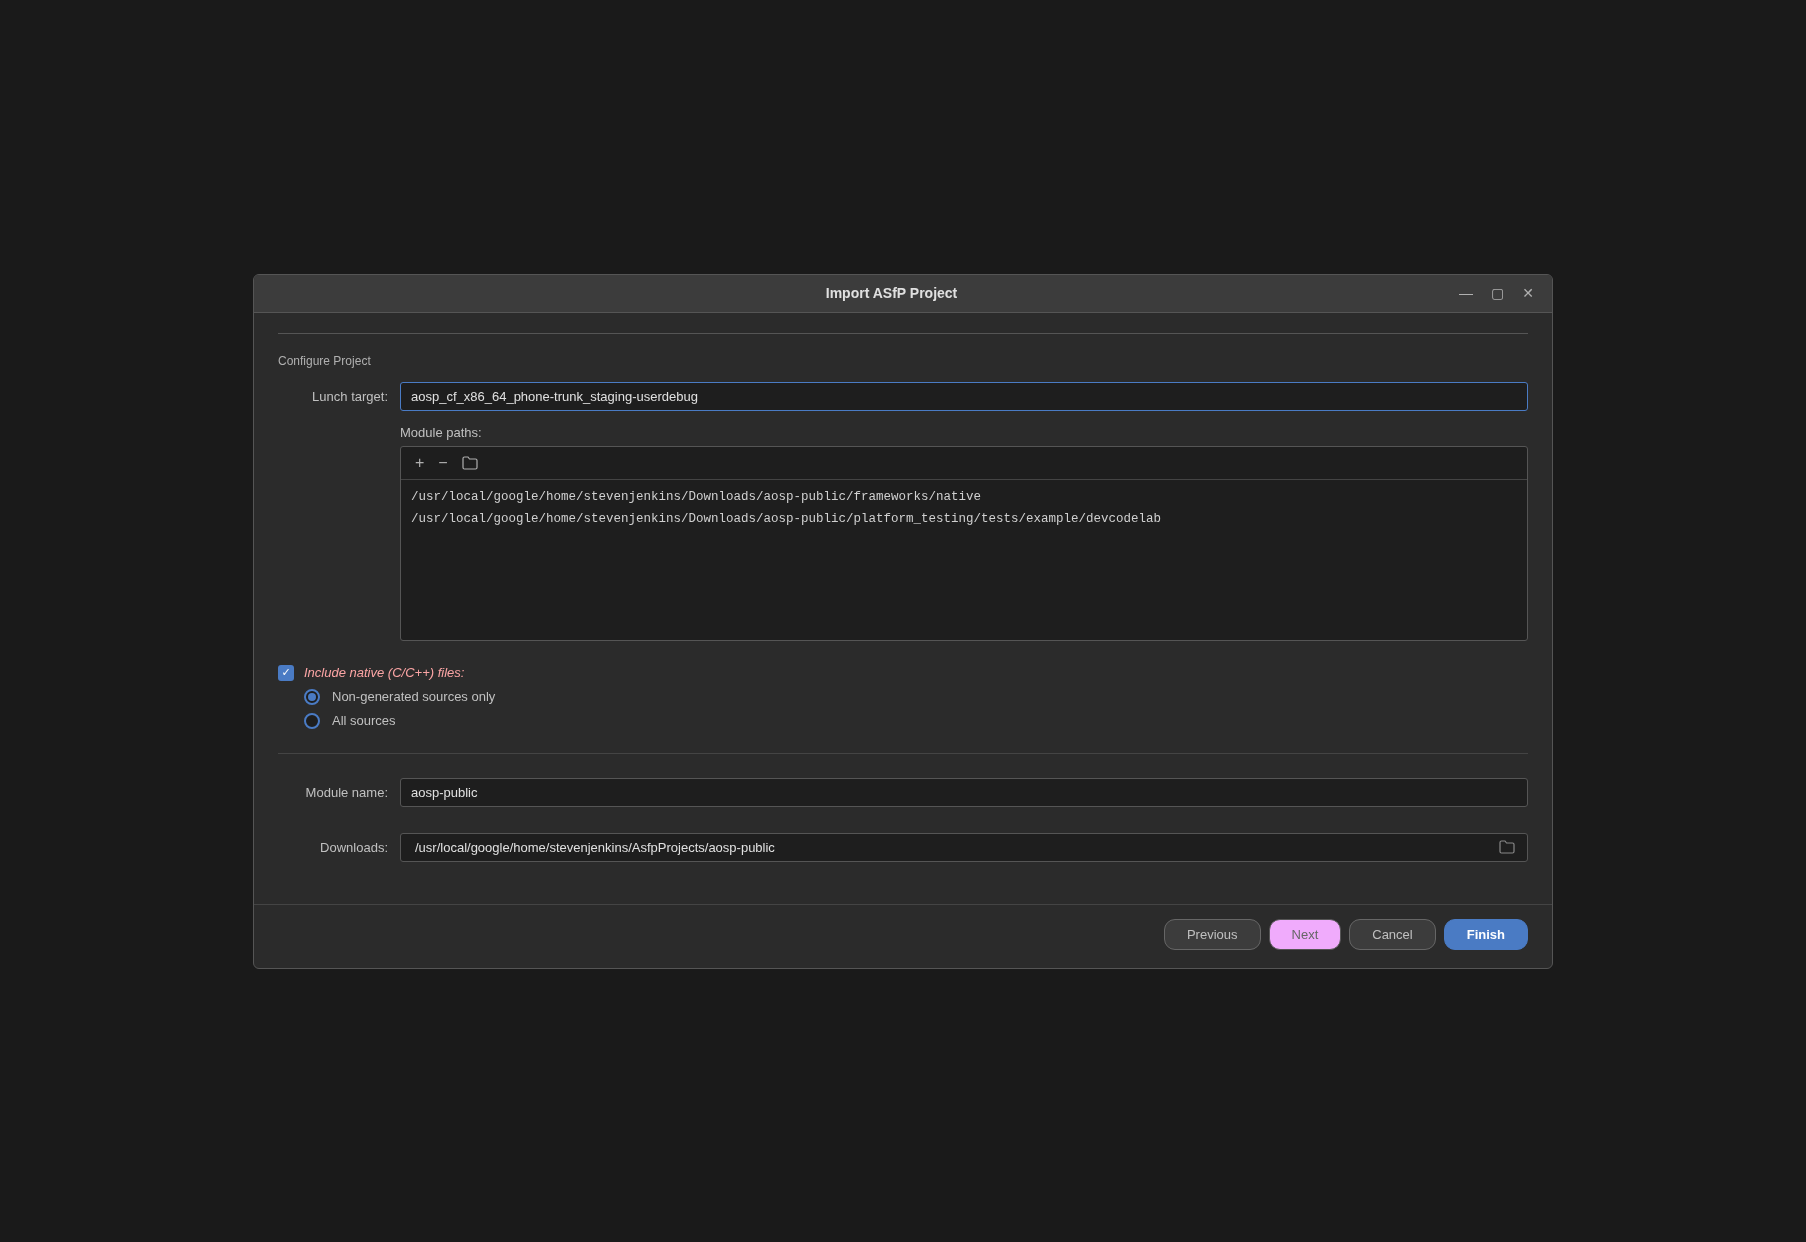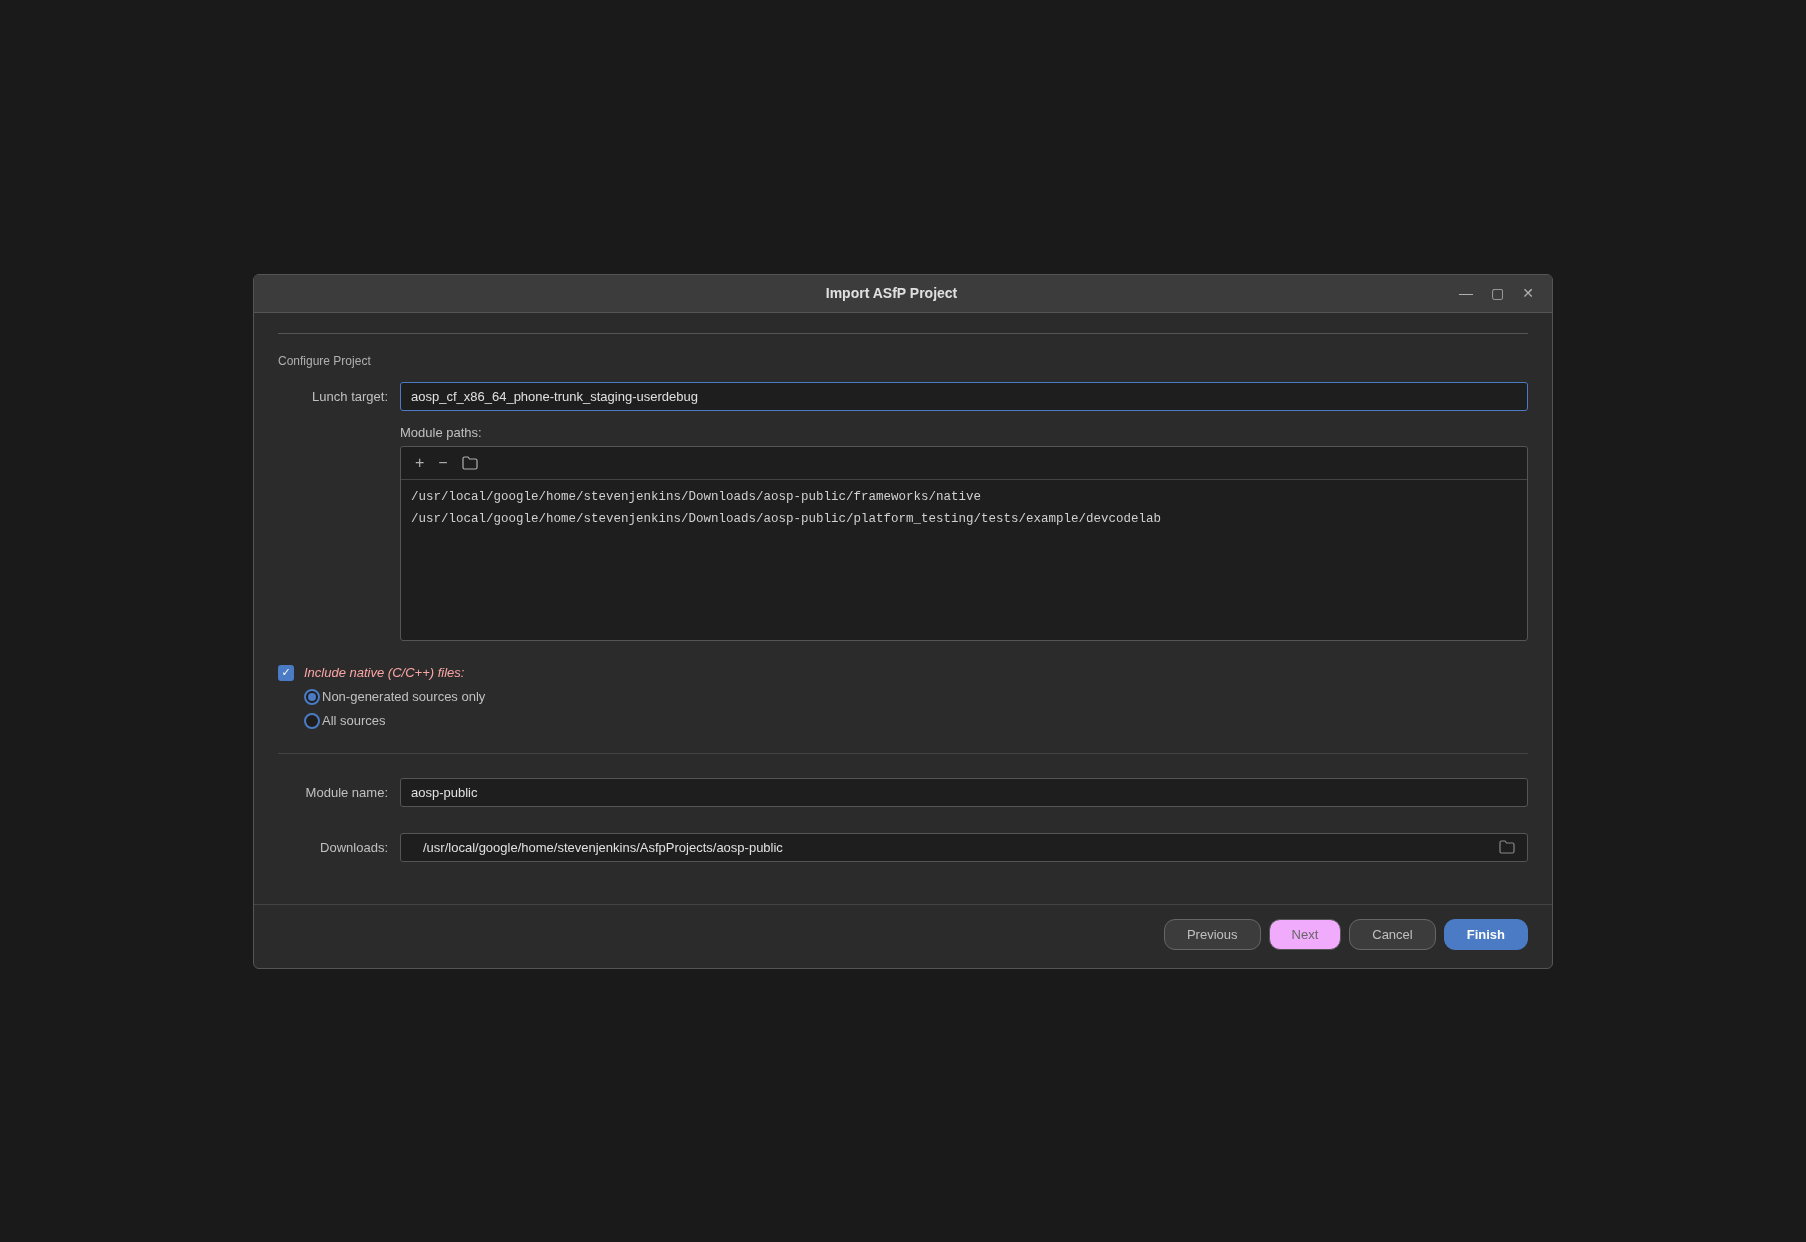--- a/index.html
+++ b/index.html
@@ -214,21 +214,21 @@
     .radio-options {
       display: flex;
       flex-direction: column;
       gap: 8px;
       margin-left: 26px;
     }
 
     .radio-row {
       display: flex;
       align-items: center;
-      gap: 2px;
+      gap: 12px;
       cursor: pointer;
     }
 
     .radio-custom {
       width: 16px;
       height: 16px;
       border-radius: 50%;
       border: 2px solid #4a7bc4;
       background: #1e1e1e;
       display: flex;
@@ -267,21 +267,21 @@
       gap: 12px;
     }
 
     .location-input-wrapper {
       flex: 1;
       display: flex;
       align-items: center;
       background: #1e1e1e;
       border: 1.5px solid #555;
       border-radius: 3px;
-      padding: 0 8px 0 12px;
+      padding: 0 8px 0 4px;
     }
 
     .location-input-wrapper input {
       flex: 1;
       background: transparent;
       border: none;
       color: #e0e0e0;
       font-size: 13px;
       padding: 6px 10px;
       outline: none;

